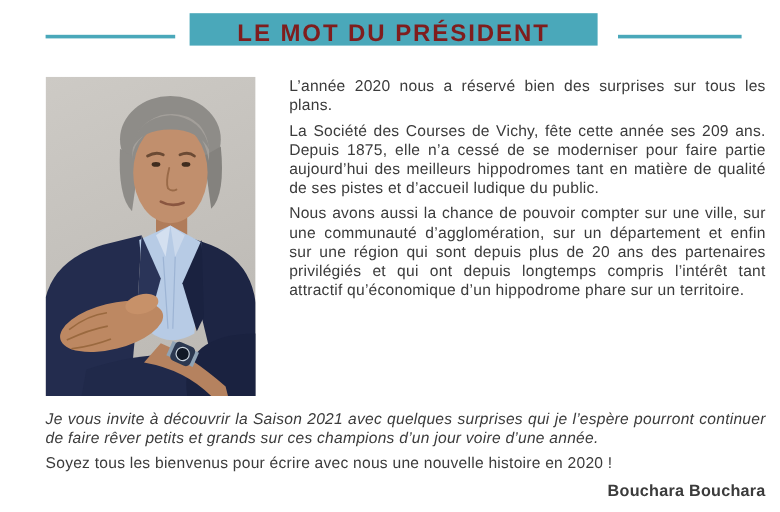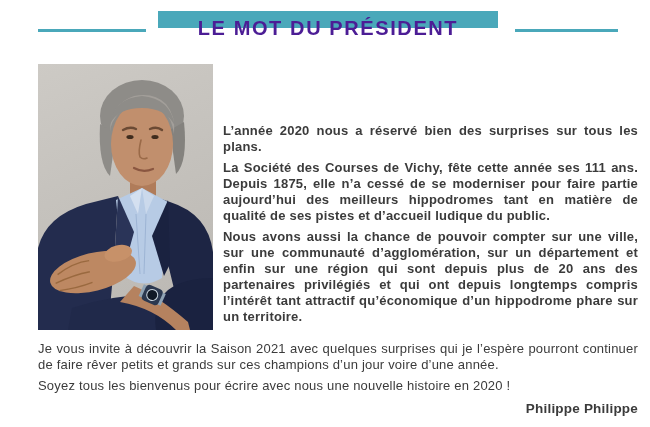--- a/index.html
+++ b/index.html
@@ -15,44 +15,44 @@
   
   .header { position: relative; height: 46px; }
   .rule {
     position: absolute; top: 29px; height: 3px;
     background: var(--accent);
   }
   .rule-left  { left: 38px;  width: 108px; }
   .rule-right { left: 515px; width: 103px; }
   .banner {
     position: absolute; left: 158px; top: 11px;
-    width: 340px; height: 17px;
+    width: 340px; height: 27px;
     background: var(--accent);
-    color: #4c1d95;
+    color: #7f1d1d;
     font-size: 20px; font-weight: bold;
     letter-spacing: 1.6px;
     text-align: center; line-height: 35px;
     white-space: nowrap;
   }
 
   
   .content { margin: 18px 12px 0 38px; width: 600px; }
-  .row { display: flex; gap: 10px; align-items: flex-end; font-weight: bold; }
+  .row { display: flex; gap: 28px; align-items: flex-start; }
   .photo { width: 175px; height: 266px; flex: none; margin: 2px 0 0 0; }
   .photo svg { display: block; width: 175px; height: 266px; }
   .col { width: 415px; }
 
   p {
     margin: 0 0 5px 0;
     font-size: 13px; line-height: 16px;
     text-align: justify;
     letter-spacing: 0.2px;
     color: var(--ink);
   }
-  .below { margin-top: 11px; }
+  .below { margin-top: 11px; font-style: italic; }
   .signature {
     text-align: right; font-weight: bold;
     font-size: 13.5px; margin-top: 7px;
   }
 </style>
 </head>
 <body>
 
 <div class="header">
   <span class="rule rule-left"></span>
@@ -121,21 +121,21 @@
           <rect x="100" y="224" width="24" height="13" fill="#8fa3b5"></rect>
           <rect x="103" y="222" width="18" height="17" rx="4" fill="#2b3850"></rect>
           <circle cx="112" cy="230.5" r="5.5" fill="#101826"></circle>
           <circle cx="112" cy="230.5" r="5.5" fill="none" stroke="#c7d2dc" stroke-width="1"></circle>
         </g>
       </svg>
     </figure>
 
     <div class="col">
       <p>L’année 2020 nous a réservé bien des surprises sur tous les plans.</p>
-      <p>La Société des Courses de Vichy, fête cette année ses 111 ans. Depuis 1875, elle n’a cessé de se moderniser pour faire partie aujourd’hui des meilleurs hippodromes tant en matière de qualité de ses pistes et d’accueil ludique du public.</p>
+      <p>La Société des Courses de Vichy, fête cette année ses 209 ans. Depuis 1875, elle n’a cessé de se moderniser pour faire partie aujourd’hui des meilleurs hippodromes tant en matière de qualité de ses pistes et d’accueil ludique du public.</p>
       <p>Nous avons aussi la chance de pouvoir compter sur une ville, sur une communauté d’agglomération, sur un département et enfin sur une région qui sont depuis plus de 20 ans des partenaires privilégiés et qui ont depuis longtemps compris l’intérêt tant attractif qu’économique d’un hippodrome phare sur un territoire.</p>
     </div>
   </div>
 
   <p class="below">Je vous invite à découvrir la Saison 2021 avec quelques surprises qui je l’espère pourront continuer de faire rêver petits et grands sur ces champions d’un jour voire d’une année.</p>
   <p>Soyez tous les bienvenus pour écrire avec nous une nouvelle histoire en 2020 !</p>
-  <p class="signature">Philippe Philippe</p>
+  <p class="signature">Bouchara Bouchara</p>
 </div>
 
 </body></html>

